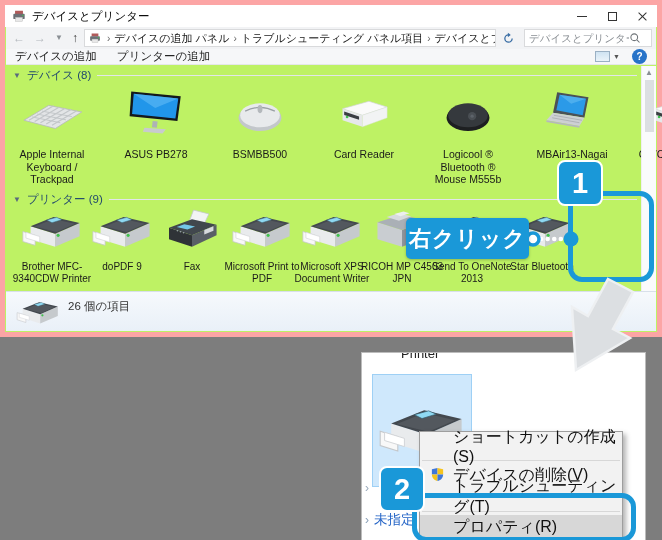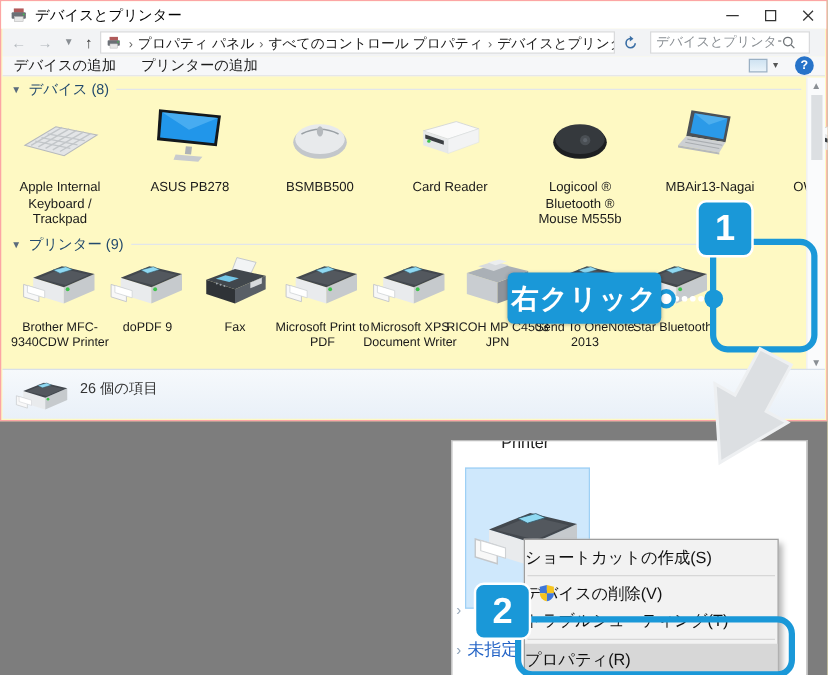--- a/index.html
+++ b/index.html
@@ -1,21 +1,21 @@
 <!DOCTYPE html>
 <html style="--accent: #1a98d8;"><head>
 <meta charset="utf-8">
 <style>
   :root{ --accent:#1a98d8; }
   *{box-sizing:border-box; margin:0; padding:0;}
   html,body{width:662px;height:540px;}
   body{position:relative; overflow:hidden; background:#7d7d7d; font-family:"Liberation Sans",sans-serif; -webkit-font-smoothing:antialiased;}
 
   
-  #main-window{position:absolute; left:0; top:0; width:662px; height:337px; background:#fef9c3; border:1px solid #fca5a5; z-index:10;}
+  #main-window{position:absolute; left:0; top:0; width:662px; height:337px; background:#bef264; border:5px solid #fca5a5; z-index:10;}
   .titlebar{position:relative; height:22px; background:#fff; display:flex; align-items:center; padding-left:7px;}
   .titlebar .app-icon{width:14px;height:14px;}
   .title-text{font-size:11.5px; color:#000; margin-left:6px;}
   .win-controls{position:absolute; right:0; top:0; height:22px; display:flex;}
   .win-btn{width:30px; height:22px; display:flex; align-items:center; justify-content:center;}
   .glyph-min{width:10px;height:1px;background:#333;}
   .glyph-max{width:9px;height:9px;border:1px solid #333;}
   .glyph-close{position:relative;width:11px;height:11px;}
   .glyph-close::before,.glyph-close::after{content:"";position:absolute;left:5px;top:0;width:1px;height:11px;background:#333;}
   .glyph-close::before{transform:rotate(45deg);} .glyph-close::after{transform:rotate(-45deg);}
@@ -67,21 +67,21 @@
   #rightclick-label{position:absolute; left:406px; top:218px; width:123px; height:41px; background:var(--accent); border-radius:5px; color:#fff; font-weight:bold; font-size:22px; letter-spacing:1px; display:flex; align-items:center; justify-content:center; z-index:50; box-shadow:0 1px 3px rgba(0,0,0,.25);}
   #connector{position:absolute; left:520px; top:225px; z-index:48;}
   #big-arrow{position:absolute; left:540px; top:270px; z-index:60;}
 
   
   #overlay-panel{position:absolute; left:361px; top:327px; width:285px; height:213px; background:#fff; border:1px solid #bcbcbc; border-bottom:none; z-index:30; overflow:hidden;margin-top:25px;}
   .partial-label{position:absolute; left:39px; top:-7px; font-size:13px; color:#222;}
   .selection-box{position:absolute; left:10px; top:21px; width:100px; height:113px; background:#cfe8fc; border:1px solid #9ed0f5;}
   .selection-box svg{position:absolute; left:5px; top:21px; width:88px; height:66px;}
   .ctx-menu{position:absolute; left:57px; top:78px; width:204px; background:#f2f2f2; border:1px solid #9e9e9e; box-shadow:3px 3px 5px rgba(0,0,0,.3); padding:3px 0; z-index:2;}
-  .menu-item{position:relative; height:22px; display:flex; align-items:center; font-size:13px; color:#111;}
+  .menu-item{position:relative; height:22px; display:flex; align-items:center; padding-left:33px; font-size:16px; color:#111;}
   .menu-item.highlighted{height:25px; background:#d7d7d7;align-items:center;}
   .menu-item svg{position:absolute; left:10px; top:3px; width:15px; height:15px;}
   .menu-sep{height:1px; background:#d7d7d7; margin:3px 2px;}
   #badge2{left:17px; top:113px; z-index:6;}
   .prop-outline{position:absolute; left:50px; top:140px; width:224px; height:49px; border:5px solid var(--accent); border-radius:14px; z-index:4;}
   .side-chevron{position:absolute; left:3px; top:128px; color:#9ab; font-size:12px; z-index:1;}
   .category-row{position:absolute; left:3px; top:158px; display:flex; gap:5px; font-size:13.5px; z-index:1; align-items:center;}
   .category-row .cat-chev{color:#8aa0b8; font-size:12px;}
   .category-row .cat-label{color:#2464c6;}
   .blue-line{position:absolute; left:4px; top:193px; width:272px; height:2px; background:#cfe0f5;}
@@ -212,21 +212,21 @@
 
   <div class="addressbar">
     <span class="nav-arrow nav-back">←</span>
     <span class="nav-arrow nav-fwd">→</span>
     <span class="nav-arrow nav-drop">▼</span>
     <span class="nav-arrow nav-up">↑</span>
     <div class="address-field">
       <svg class="mini-icon">
           <use href="#sym-mini-printer"></use>
         </svg>
-      <span><span class="crumb-sep">›</span><span>プロパティ パネル</span><span class="crumb-sep">›</span><span>すべてのコントロール プロパティ</span><span class="crumb-sep">›</span><span>デバイスとプリンター</span></span>
+      <span><span class="crumb-sep">›</span><span>デバイスの追加 パネル</span><span class="crumb-sep">›</span><span>トラブルシューティング パネル項目</span><span class="crumb-sep">›</span><span>デバイスとプリンター</span></span>
 
     </div>
     <div class="refresh-btn">
       <svg width="13" height="13">
           <use href="#sym-refresh"></use>
         </svg>
     </div>
     <div class="search-field">
       <input type="text" placeholder="デバイスとプリンターの検索" style="">
       <svg width="12" height="12">

